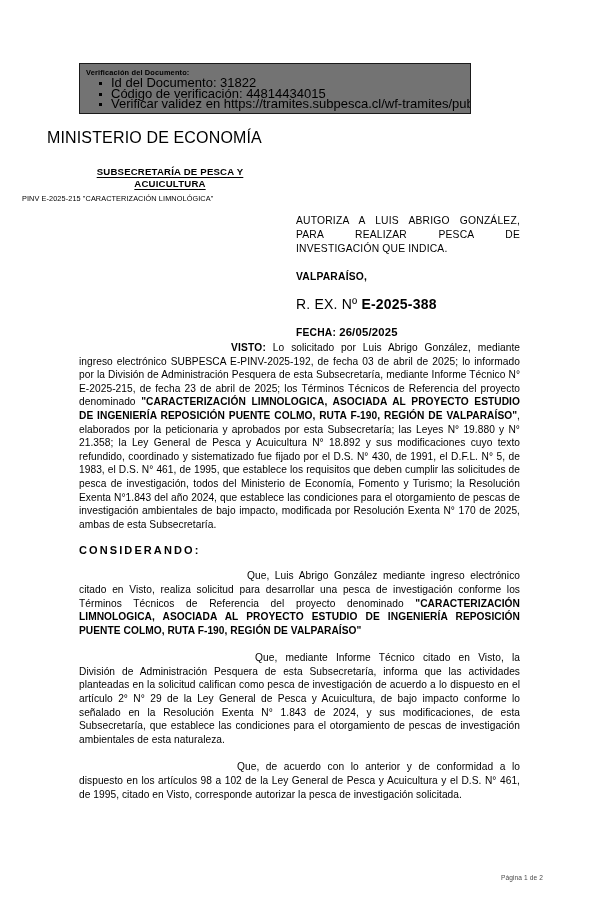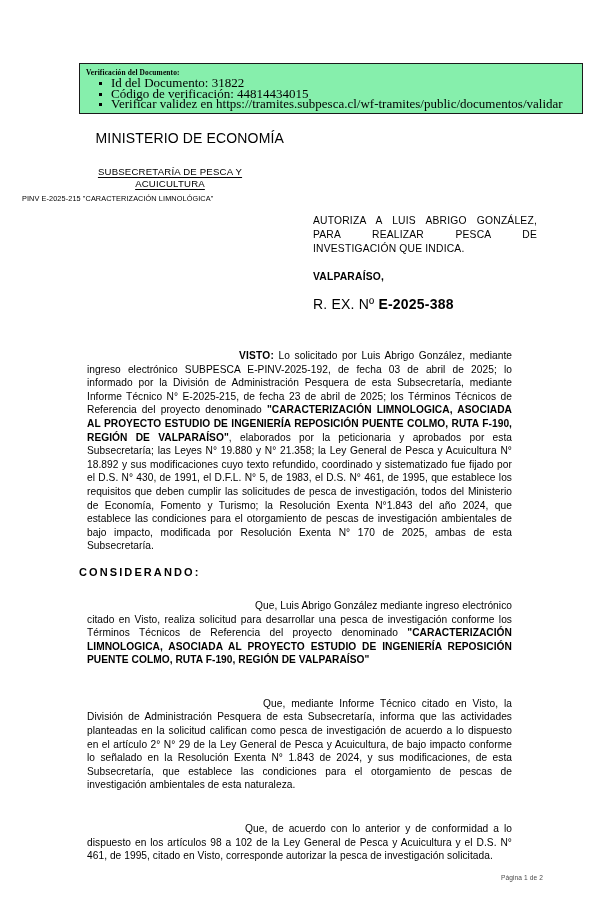--- a/index.html
+++ b/index.html
@@ -20,27 +20,26 @@
     position: absolute;
     inset: 0;
     background: #ffffff;
   }
 
   
   .verif-box {
     position: absolute;
     left: 79px;
     top: 63px;
-    width: 504px;
+    width: 392px;
     height: 51px;
     border: 1.4px solid #1a1a1a;
     box-sizing: border-box;
-    background: #86efac;
+    background: #737373;
     overflow: hidden;
-    font-family: Liberation Serif, serif;
   }
   .verif-title {
     font-size: 7.4px;
     font-weight: bold;
     letter-spacing: 0.15px;
     margin: 4px 0 0 6px;
     white-space: nowrap;
   }
   .verif-list {
     margin: 1px 0 0 0;
@@ -60,56 +59,56 @@
     left: 19px;
     top: 4px;
     width: 3px;
     height: 3px;
     background: #000;
   }
 
   
   .ministry {
     position: absolute;
-    left: 34px;
+    left: 47px;
     top: 131px;
     width: 250px;
-    text-align: right;
-    font-size: 14px;
+    text-align: left;
+    font-size: 16px;
     line-height: 14.6px;
     letter-spacing: 0.15px;
   }
   .subsec {
     position: absolute;
     left: 45px;
     top: 166px;
     width: 250px;
     text-align: center;
     font-size: 9.6px;
     line-height: 12.4px;
-    font-weight: normal;
+    font-weight: bold;
     letter-spacing: 0.2px;
   }
   .subsec span {
     text-decoration: underline;
     text-underline-offset: 1.5px;
   }
   .pinv-ref {
     position: absolute;
     left: 22px;
     top: 194px;
     font-size: 7.3px;
     letter-spacing: 0.1px;
     white-space: nowrap;
   }
 
   
   .right-head {
     position: absolute;
-    left: 313px;
+    left: 296px;
     top: 214px;
     width: 224px;
   }
   .rh-title {
     font-size: 10.3px;
     line-height: 14.2px;
     text-align: justify;
     text-align-last: left;
     letter-spacing: 0.2px;
   }
@@ -133,21 +132,21 @@
   .rh-fecha .date { font-size: 11.3px; }
 
   
   .body-col {
     position: absolute;
     left: 79px;
     top: 341px;
     width: 441px;
   }
   p.para {
-    margin: 8px;
+    margin: 0;
     font-size: 10.2px;
     line-height: 13.6px;
     text-align: justify;
     text-indent: 0;
     letter-spacing: 0.05px;
   }
   .lead-in { display: inline-block; width: 152px; }
   .lead-in-2 { display: inline-block; width: 168px; }
   .lead-in-3 { display: inline-block; width: 176px; }
   .lead-in-4 { display: inline-block; width: 158px; }
@@ -200,20 +199,23 @@
     <div><span>ACUICULTURA</span></div>
   </div>
   <div class="pinv-ref">PINV E-2025-215 "CARACTERIZACIÓN LIMNOLÓGICA"</div>
 
   <div class="right-head">
     <div class="rh-title">AUTORIZA A LUIS ABRIGO GONZÁLEZ, PARA REALIZAR PESCA DE INVESTIGACIÓN QUE INDICA.</div>
     <div class="rh-city">VALPARAÍSO,</div>
     <div class="rh-rex">
       <span>R. EX. Nº </span><b>E-2025-388</b>
     </div>
+    <div class="rh-fecha">
+      <span>FECHA: </span><span class="date">26/05/2025</span>
+    </div>
   </div>
 
   <div class="body-col">
 
     <p class="para">
       <span class="lead-in"></span><b class="tight">VISTO:</b><span> Lo solicitado por Luis Abrigo González, mediante ingreso electrónico SUBPESCA E-PINV-2025-192, de fecha 03 de abril de 2025; lo informado por la División de Administración Pesquera de esta Subsecretaría, mediante Informe Técnico N° E-2025-215, de fecha 23 de abril de 2025; los Términos Técnicos de Referencia del proyecto denominado </span><b>"CARACTERIZACIÓN LIMNOLOGICA, ASOCIADA AL PROYECTO ESTUDIO DE INGENIERÍA REPOSICIÓN PUENTE COLMO, RUTA F-190, REGIÓN DE VALPARAÍSO"</b><span>, elaborados por la peticionaria y aprobados por esta Subsecretaría; las Leyes N° 19.880 y N° 21.358; la Ley General de Pesca y Acuicultura N° 18.892 y sus modificaciones cuyo texto refundido, coordinado y sistematizado fue fijado por el D.S. N° 430, de 1991, el D.F.L. N° 5, de 1983, el D.S. N° 461, de 1995, que establece los requisitos que deben cumplir las solicitudes de pesca de investigación, todos del Ministerio de Economía, Fomento y Turismo; la Resolución Exenta N°1.843 del año 2024, que establece las condiciones para el otorgamiento de pescas de investigación ambientales de bajo impacto, modificada por Resolución Exenta N° 170 de 2025, ambas de esta Subsecretaría.</span>
     </p>
 
     <div class="considerando">CONSIDERANDO:</div>
 

